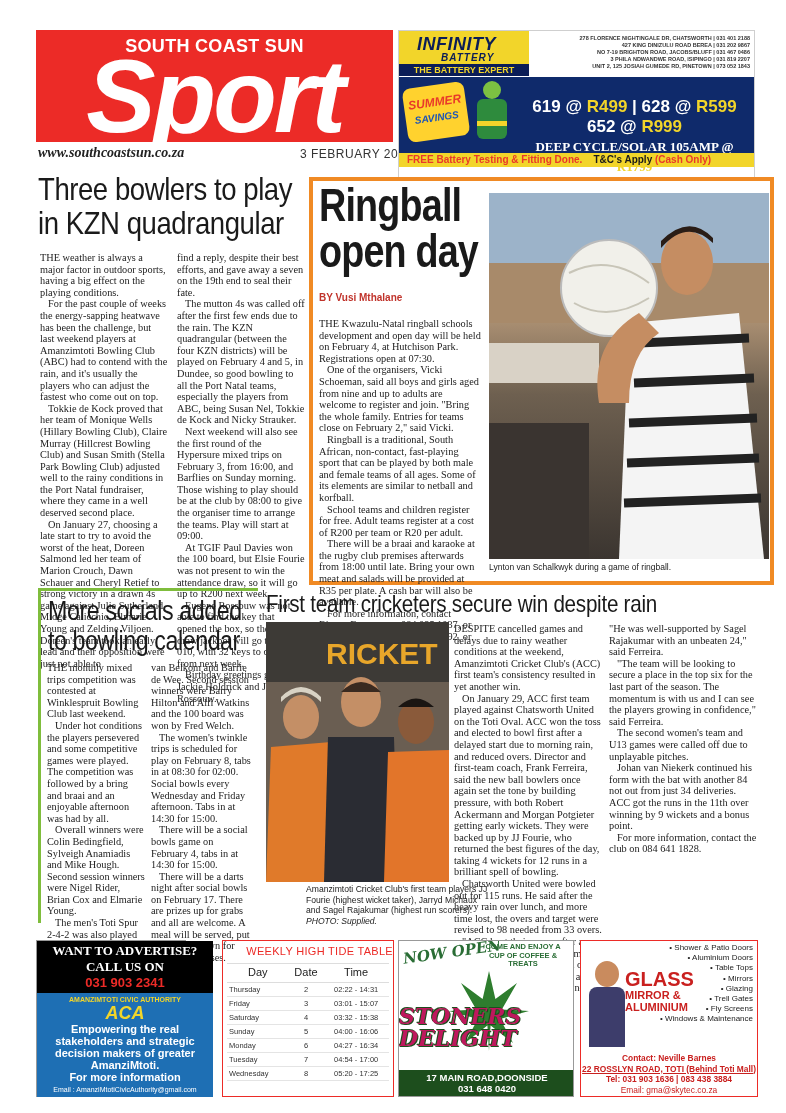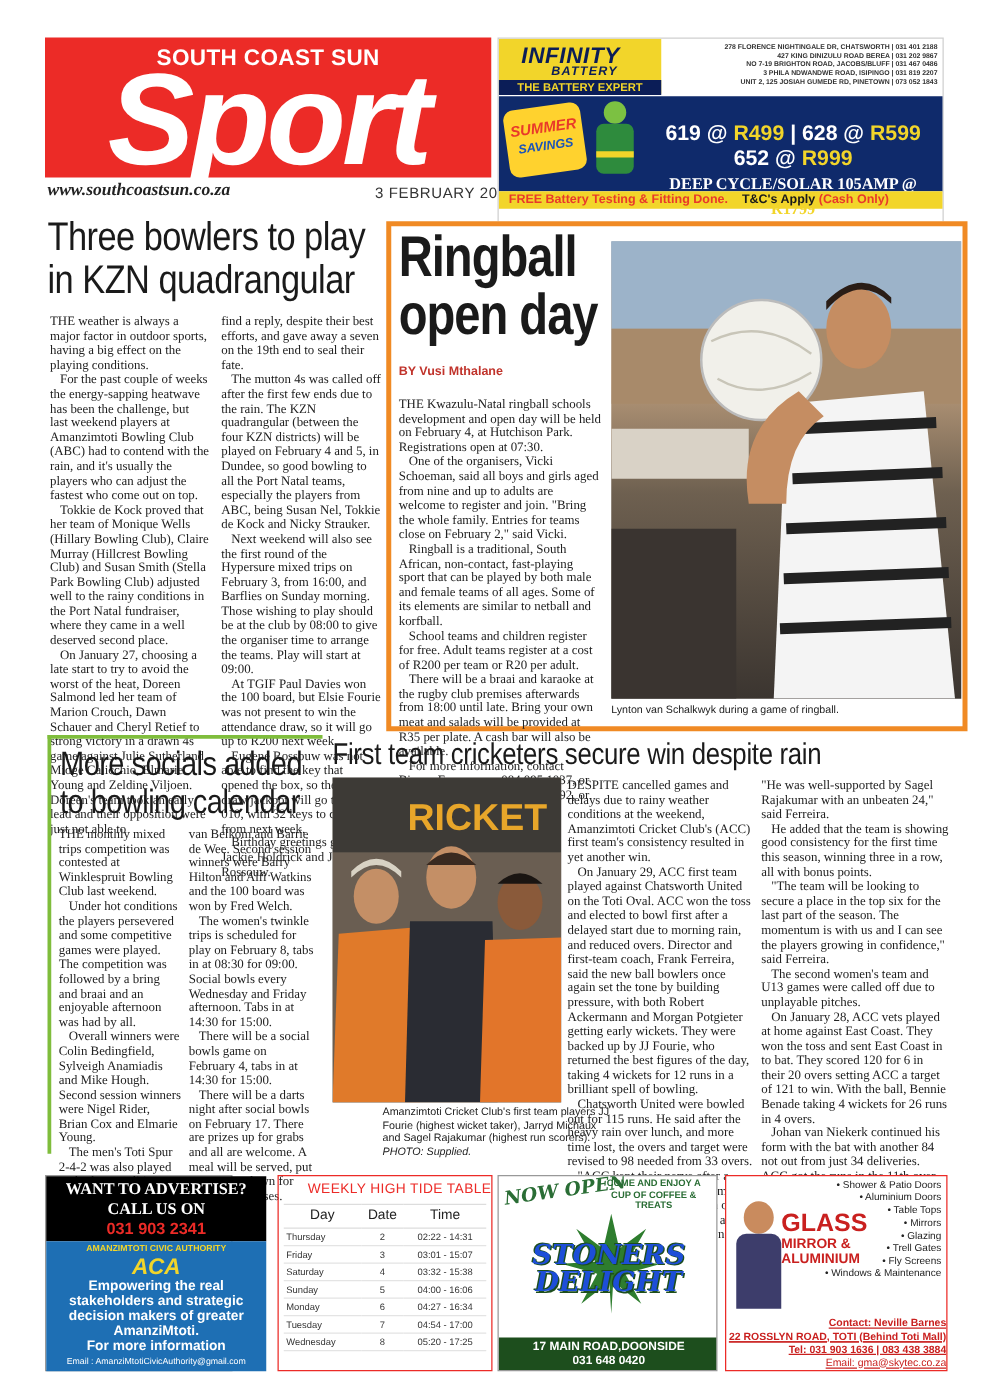--- a/index.html
+++ b/index.html
@@ -75,32 +75,32 @@
   .tide-title { position: absolute; left: 0; top: 4px; width: 170px; text-align: right; font: 11px "Liberation Sans", sans-serif; color: #ec2b27; letter-spacing: 0.3px; }
   .tide-table { position: absolute; left: 4px; top: 22px; width: 162px; border-collapse: collapse; font: 7.5px "Liberation Sans", sans-serif; color: #333; }
   .tide-table th { font: 11px "Liberation Sans", sans-serif; color: #222; text-align: center; padding: 2px 0 4px; border-bottom: 1px solid #ddd; border-top: 1px solid #ddd; }
   .tide-table td { padding: 2px 0; border-bottom: 1px solid #e4e4e4; text-align: center; height: 11px; }
   .tide-table td:first-child { text-align: left; padding-left: 2px; }
 
   .stoners { left: 398px; top: 940px; width: 176px; height: 157px; border: 1px solid #999; background: #fff; overflow: hidden; }
   .st-now { position: absolute; left: 4px; top: 4px; font: italic bold 15px/15px "DejaVu Serif", serif; color: #2a6d35; transform: rotate(-8deg); }
   .st-promo { position: absolute; right: 4px; top: 2px; width: 92px; text-align: center; font: bold 7.5px/8.5px "Liberation Sans", sans-serif; color: #2a6d35; }
   .st-leaf { position: absolute; left: 50px; top: 30px; width: 80px; height: 80px; background: #2e7d2e; clip-path: polygon(50% 0%,58% 35%,85% 15%,66% 48%,100% 50%,64% 60%,80% 90%,52% 68%,50% 100%,48% 68%,20% 90%,36% 60%,0% 50%,34% 48%,15% 15%,42% 35%); }
-  .st-name { position: absolute; left: 0; top: 52px; width: 176px; text-align: center; font: italic 900 22px/22px "DejaVu Serif", serif; color: #1d4ed8; text-shadow: 1px 1px 0 #1d4e1d, -1px -1px 0 #1d4e1d; }
+  .st-name { position: absolute; left: 0; top: 64px; width: 176px; text-align: left; font: italic 900 22px/22px "DejaVu Serif", serif; color: #be185d; text-shadow: 1px 1px 0 #1d4e1d, -1px -1px 0 #1d4e1d; }
   .st-addr { position: absolute; left: 0; bottom: 0; width: 176px; height: 26px; background: #1d4e1d; color: #fff; text-align: center; font: bold 9.5px/11px "Liberation Sans", sans-serif; padding-top: 2px; }
 
   .glass { left: 580px; top: 940px; width: 178px; height: 157px; border: 1px solid #ec2b27; background: #fff; overflow: hidden; padding-left: 42px; }
   .gl-list { position: absolute; right: 4px; top: 2px; text-align: right; font: 8px/10.2px "Liberation Sans", sans-serif; color: #222; }
   .gl-logo { position: absolute; left: 44px; top: 28px; width: 84px; height: 42px; }
   .gl-logo .g1 { font: 900 20px/20px "Liberation Sans", sans-serif; color: #c9201f; }
   .gl-logo .g2 { font: 900 11px/12px "Liberation Sans", sans-serif; color: #c9201f; }
   .gl-man { position: absolute; left: 6px; top: 20px; width: 40px; height: 90px; }
   .gl-man .h { position: absolute; left: 8px; top: 0; width: 24px; height: 26px; border-radius: 50%; background: #c98b5e; }
   .gl-man .b { position: absolute; left: 2px; top: 26px; width: 36px; height: 60px; border-radius: 8px 8px 0 0; background: #3d3d6b; }
-  .gl-contact { position: absolute; left: 0; top: 112px; width: 176px; text-align: right; font: bold 8.4px/10.5px "Liberation Sans", sans-serif; color: #c9201f; text-decoration: underline; }
+  .gl-contact { position: absolute; left: 0; top: 112px; width: 176px; text-align: center; font: bold 8.4px/10.5px "Liberation Sans", sans-serif; color: #c9201f; }
   .gl-contact .u { text-decoration: underline; }
   .gl-contact .em { color: #c9201f; font-weight: normal; }
 </style>
 </head>
 <body>
 
 <div class="abs masthead">
   <div class="paper">SOUTH COAST SUN</div>
   <div class="sport">Sport</div>
 </div>
@@ -194,21 +194,21 @@
 <div class="abs soc-box"></div>
 <div class="abs soc-head">More socials added to bowling calendar</div>
 <div class="abs col soc-c1">
   <p style="text-indent:0">THE monthly mixed trips competition was contested at Winklespruit Bowling Club last weekend.</p>
   <p>Under hot conditions the players persevered and some competitive games were played. The competition was followed by a bring and braai and an enjoyable afternoon was had by all.</p>
   <p>Overall winners were Colin Bedingfield, Sylveigh Anamiadis and Mike Hough. Second session winners were Nigel Rider, Brian Cox and Elmarie Young.</p>
   <p>The men's Toti Spur 2-4-2 was also played under hot conditions with a full house of teams. Overall winners were Jeff</p>
 </div>
 <div class="abs col soc-c2">
   <p style="text-indent:0">van Belkom and Barrie de Wee. Second session winners were Barry Hilton and Alfi Watkins and the 100 board was won by Fred Welch.</p>
-  <p>The women's twinkle trips is scheduled for play on February 8, tabs in at 08:30 for 09:00. Social bowls every Wednesday and Friday afternoon. Tabs in at 14:30 for 15:00.</p>
+  <p>The women's twinkle trips is scheduled for play on February 8, tabs in at 08:30 for 02:00. Social bowls every Wednesday and Friday afternoon. Tabs in at 14:30 for 15:00.</p>
   <p>There will be a social bowls game on February 4, tabs in at 14:30 for 15:00.</p>
   <p>There will be a darts night after social bowls on February 17. There are prizes up for grabs and all are welcome. A meal will be served, put your name down for catering purposes.</p>
 </div>
 
 <div class="abs cr-head">First team cricketers secure win despite rain</div>
 <div class="abs cr-photo">
   <svg width="183" height="260" viewBox="0 0 183 260">
     <rect x="0" y="0" width="183" height="60" fill="#3d3a36"></rect>
     <text x="60" y="42" font-family="Liberation Sans, sans-serif" font-weight="bold" font-size="30" fill="#e8a62a">RICKET</text>
     <rect x="0" y="60" width="183" height="200" fill="#6a5e52"></rect>
@@ -228,24 +228,22 @@
   <i>PHOTO: Supplied.</i>
 </div>
 <div class="abs col cr-c1">
   <p style="text-indent:0">DESPITE cancelled games and delays due to rainy weather conditions at the weekend, Amanzimtoti Cricket Club's (ACC) first team's consistency resulted in yet another win.</p>
   <p>On January 29, ACC first team played against Chatsworth United on the Toti Oval. ACC won the toss and elected to bowl first after a delayed start due to morning rain, and reduced overs. Director and first-team coach, Frank Ferreira, said the new ball bowlers once again set the tone by building pressure, with both Robert Ackermann and Morgan Potgieter getting early wickets. They were backed up by JJ Fourie, who returned the best figures of the day, taking 4 wickets for 12 runs in a brilliant spell of bowling.</p>
   <p>Chatsworth United were bowled out for 115 runs. He said after the heavy rain over lunch, and more time lost, the overs and target were revised to 98 needed from 33 overs.</p>
   <p>"ACC kept their nerve after a shaky start and recovered from 17/2 to reach the target in the 19th over with Jarryd Michaux playing a very mature innings ending on 55 not out.</p>
 </div>
 <div class="abs col cr-c2">
   <p style="text-indent:0">"He was well-supported by Sagel Rajakumar with an unbeaten 24," said Ferreira.</p>
-  <p>He added that the team is showing good consistency for the first time this season, winning three in a row, all with bonus points.</p>
   <p>"The team will be looking to secure a place in the top six for the last part of the season. The momentum is with us and I can see the players growing in confidence," said Ferreira.</p>
   <p>The second women's team and U13 games were called off due to unplayable pitches.</p>
-  <p>On January 28, ACC vets played at home against East Coast. They won the toss and sent East Coast in to bat. They scored 120 for 6 in their 20 overs setting ACC a target of 121 to win. With the ball, Bennie Benade taking 4 wickets for 26 runs in 4 overs.</p>
   <p>Johan van Niekerk continued his form with the bat with another 84 not out from just 34 deliveries. ACC got the runs in the 11th over winning by 9 wickets and a bonus point.</p>
   <p>For more information, contact the club on 084 641 1828.</p>
 </div>
 
 <div class="abs ad-advertise">
   <div class="adv-top">
     <div>WANT TO ADVERTISE?</div>
     <div>CALL US ON</div>
     <div class="phone">031 903 2341</div>
   </div>

